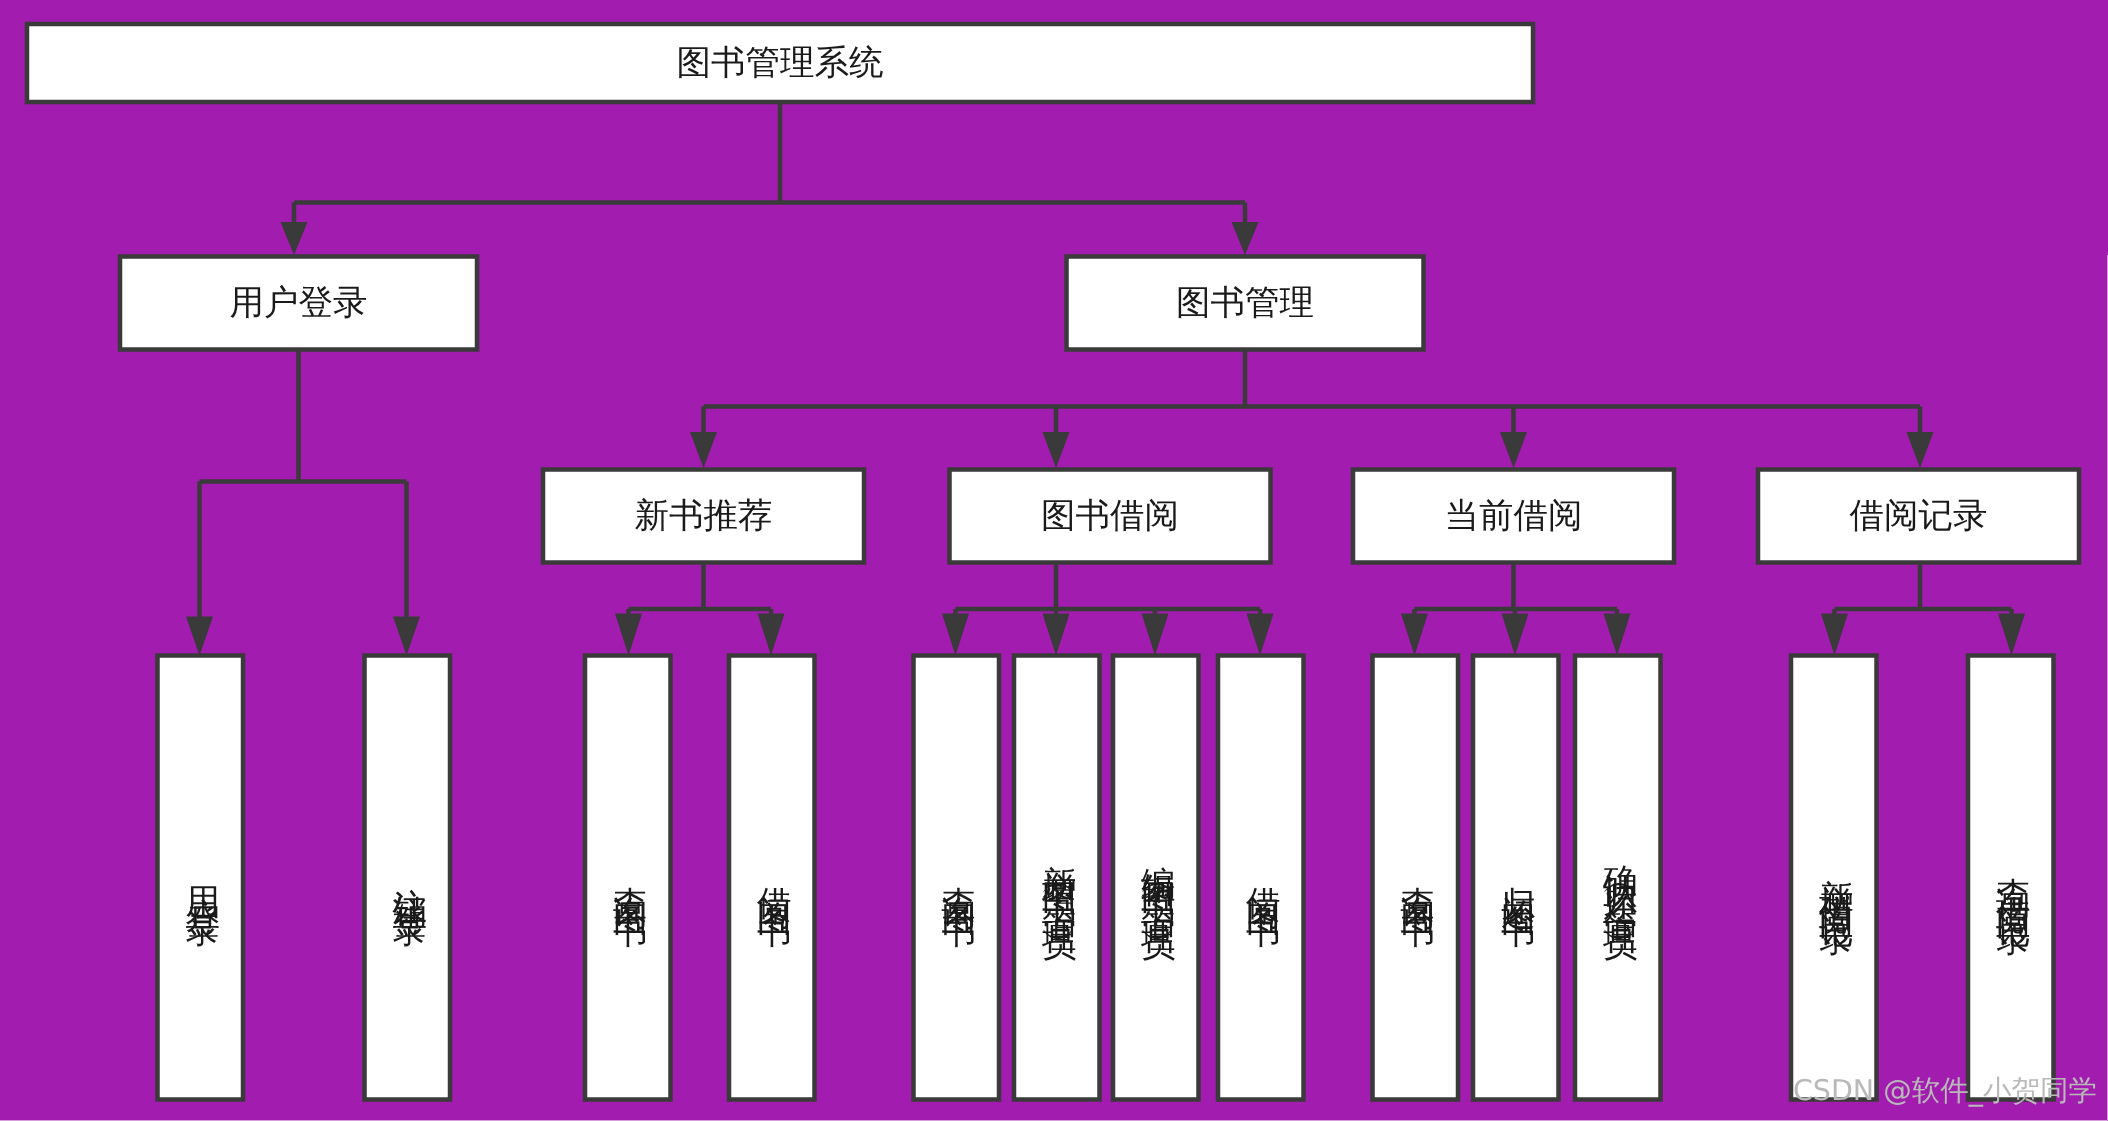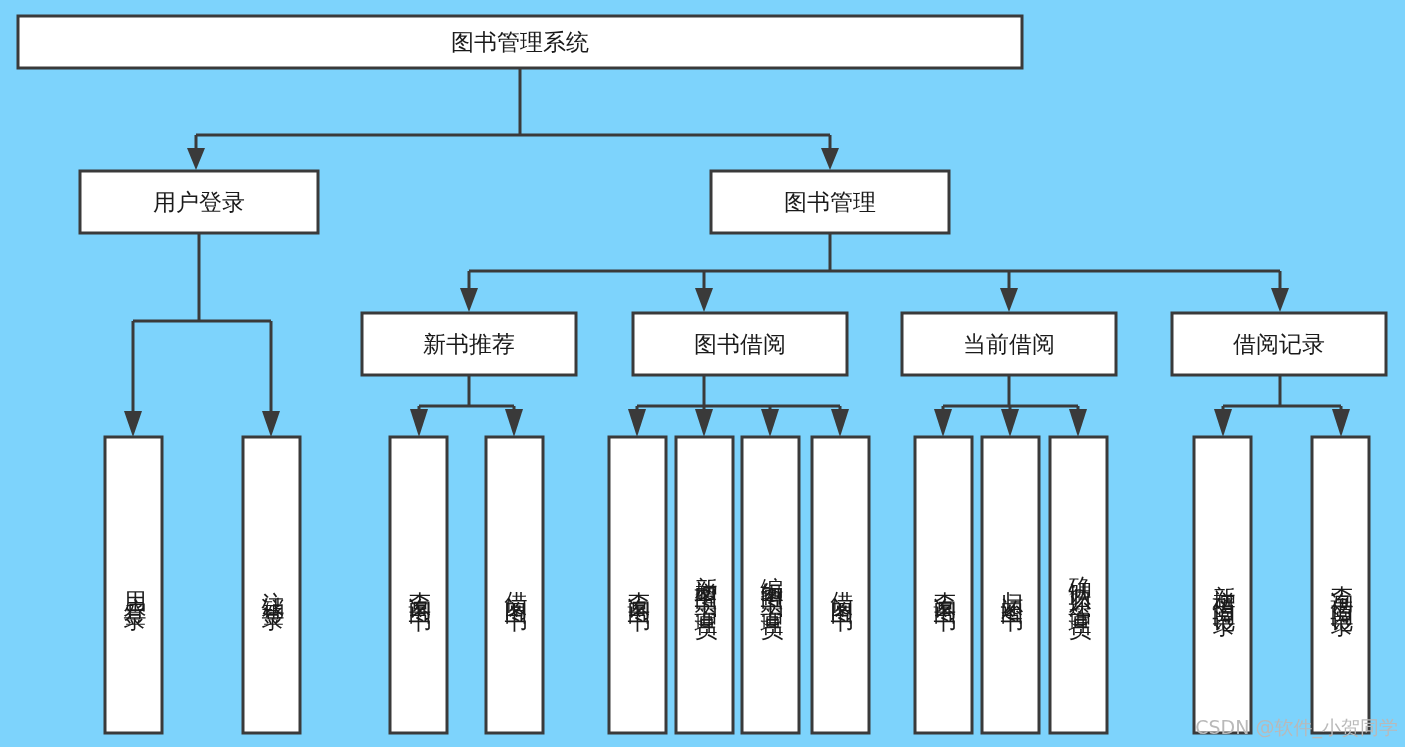--- a/index.html
+++ b/index.html
@@ -8,21 +8,21 @@
     padding: 0;
     background: #ffffff;
   }
   body {
     font-family: "DejaVu Sans", "Liberation Sans", sans-serif;
   }
   #diagram-root {
     position: relative;
     width: 1405px;
     height: 747px;
-    background: #7dd3fc;
+    background: #a21caf;
     overflow: hidden;
   }
   svg.diagram-canvas {
     position: absolute;
     left: 0;
     top: 0;
     width: 1405px;
     height: 747px;
     display: block;
   }

